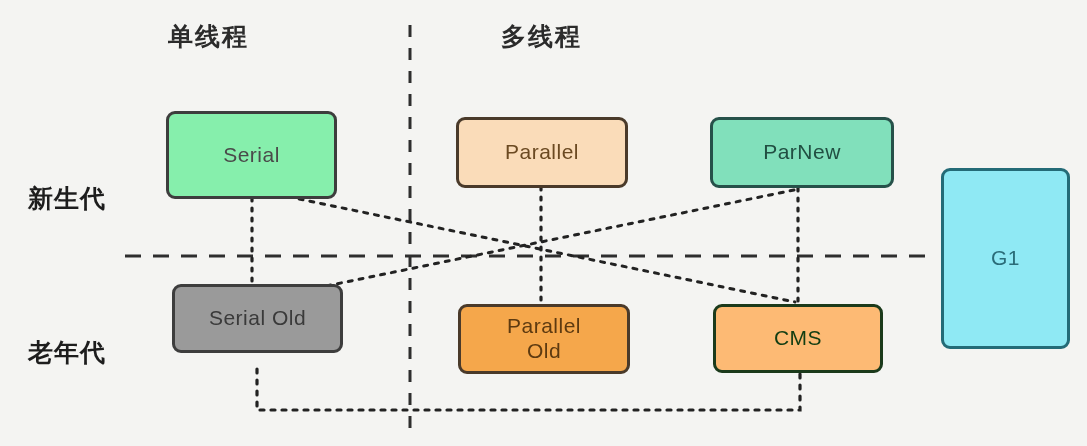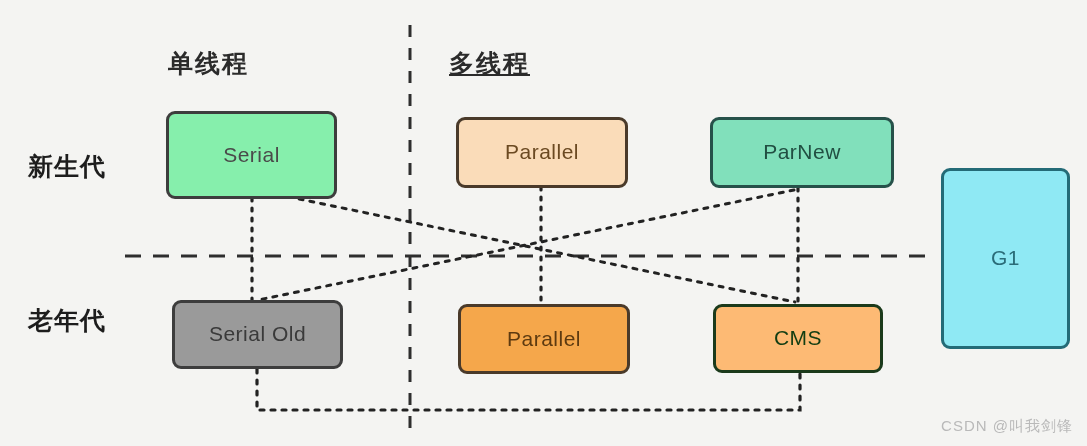--- a/index.html
+++ b/index.html
@@ -25,29 +25,29 @@
     height: 446px;
     pointer-events: none;
   }
   .gen-label {
     position: absolute;
     font-size: 25px;
     font-weight: bold;
     color: #1d1d1d;
     letter-spacing: 1px;
     white-space: nowrap;
+    margin-top: 32px;
   }
   .col-header {
     position: absolute;
     font-size: 25px;
     font-weight: bold;
     color: #2b2b2b;
     letter-spacing: 2px;
     white-space: nowrap;
-    margin-top: 27px;
   }
   .gc-box {
     position: absolute;
     box-sizing: border-box;
     border-radius: 9px;
     display: flex;
     align-items: center;
     justify-content: center;
     text-align: center;
     font-size: 21px;
@@ -81,21 +81,21 @@
       <polyline points="252,188 252,300" fill="none" stroke="#222222" stroke-width="3.2" stroke-dasharray="3,7" stroke-linecap="round"></polyline>
       <polyline points="541,187 541,304" fill="none" stroke="#222222" stroke-width="3.2" stroke-dasharray="3,7" stroke-linecap="round"></polyline>
       <polyline points="798,188 798,304" fill="none" stroke="#222222" stroke-width="3.2" stroke-dasharray="3,7" stroke-linecap="round"></polyline>
       <polyline points="256,190 795,302" fill="none" stroke="#222222" stroke-width="3" stroke-dasharray="4,7" stroke-linecap="round"></polyline>
       <polyline points="794,190 258,300" fill="none" stroke="#222222" stroke-width="3" stroke-dasharray="4,7" stroke-linecap="round"></polyline>
       <polyline points="257,369 257,410 800,410 800,373" fill="none" stroke="#222222" stroke-width="3.2" stroke-dasharray="4,7" stroke-linecap="round"></polyline>
     </svg>
 
   <div id="headers-layer">
       <div class="col-header" style="left: 168px; top: 20px;">单线程</div>
-      <div class="col-header" style="left: 449px; top: 20px; text-decoration: underline;">多线程</div>
+      <div class="col-header" style="left: 501px; top: 20px;">多线程</div>
     </div>
   <div id="generations-layer">
       <div class="gen-label" style="left: 28px; top: 150px;">新生代</div>
       <div class="gen-label" style="left: 28px; top: 304px;">老年代</div>
     </div>
   <div id="boxes-layer">
       <div class="gc-box" style="left: 166px; top: 111px; width: 171px; height: 88px; background: #86efac; border: 3px solid rgb(61, 61, 61); color: rgb(74, 74, 74);">
         <div>
           <span>Serial</span>
         </div>
@@ -103,36 +103,36 @@
       <div class="gc-box" style="left: 456px; top: 117px; width: 172px; height: 71px; background: rgb(250, 220, 185); border: 3px solid rgb(74, 58, 42); color: rgb(107, 74, 34);">
         <div>
           <span>Parallel</span>
         </div>
       </div>
       <div class="gc-box" style="left: 710px; top: 117px; width: 184px; height: 71px; background: rgb(129, 224, 187); border: 3px solid rgb(38, 81, 74); color: rgb(33, 79, 66);">
         <div>
           <span>ParNew</span>
         </div>
       </div>
-      <div class="gc-box" style="left: 172px; top: 300px; width: 171px; height: 69px; background: rgb(154, 154, 154); border: 3px solid rgb(61, 61, 61); color: rgb(58, 58, 58);">
+      <div class="gc-box" style="left: 172px; top: 284px; width: 171px; height: 69px; background: rgb(154, 154, 154); border: 3px solid rgb(61, 61, 61); color: rgb(58, 58, 58);">
         <div>
           <span>Serial Old</span>
         </div>
       </div>
       <div class="gc-box" style="left: 458px; top: 304px; width: 172px; height: 70px; background: rgb(245, 167, 75); border: 3px solid rgb(74, 58, 42); color: rgb(93, 58, 16);">
         <div>
           <span>Parallel</span>
+          <span>Old</span>
         </div>
       </div>
       <div class="gc-box" style="left: 713px; top: 304px; width: 170px; height: 69px; background: #fdba74; border: 3px solid rgb(27, 58, 27); color: rgb(18, 61, 18);">
         <div>
           <span>CMS</span>
         </div>
       </div>
       <div class="gc-box" style="left: 941px; top: 168px; width: 129px; height: 181px; background: rgb(143, 233, 244); border: 3px solid rgb(36, 107, 119); color: rgb(42, 108, 120);">
         <div>
           <span>G1</span>
         </div>
       </div>
     </div>
 
-  <div class="watermark">CSDN @叫我剑锋</div>
 </div>
 
 </body></html>

